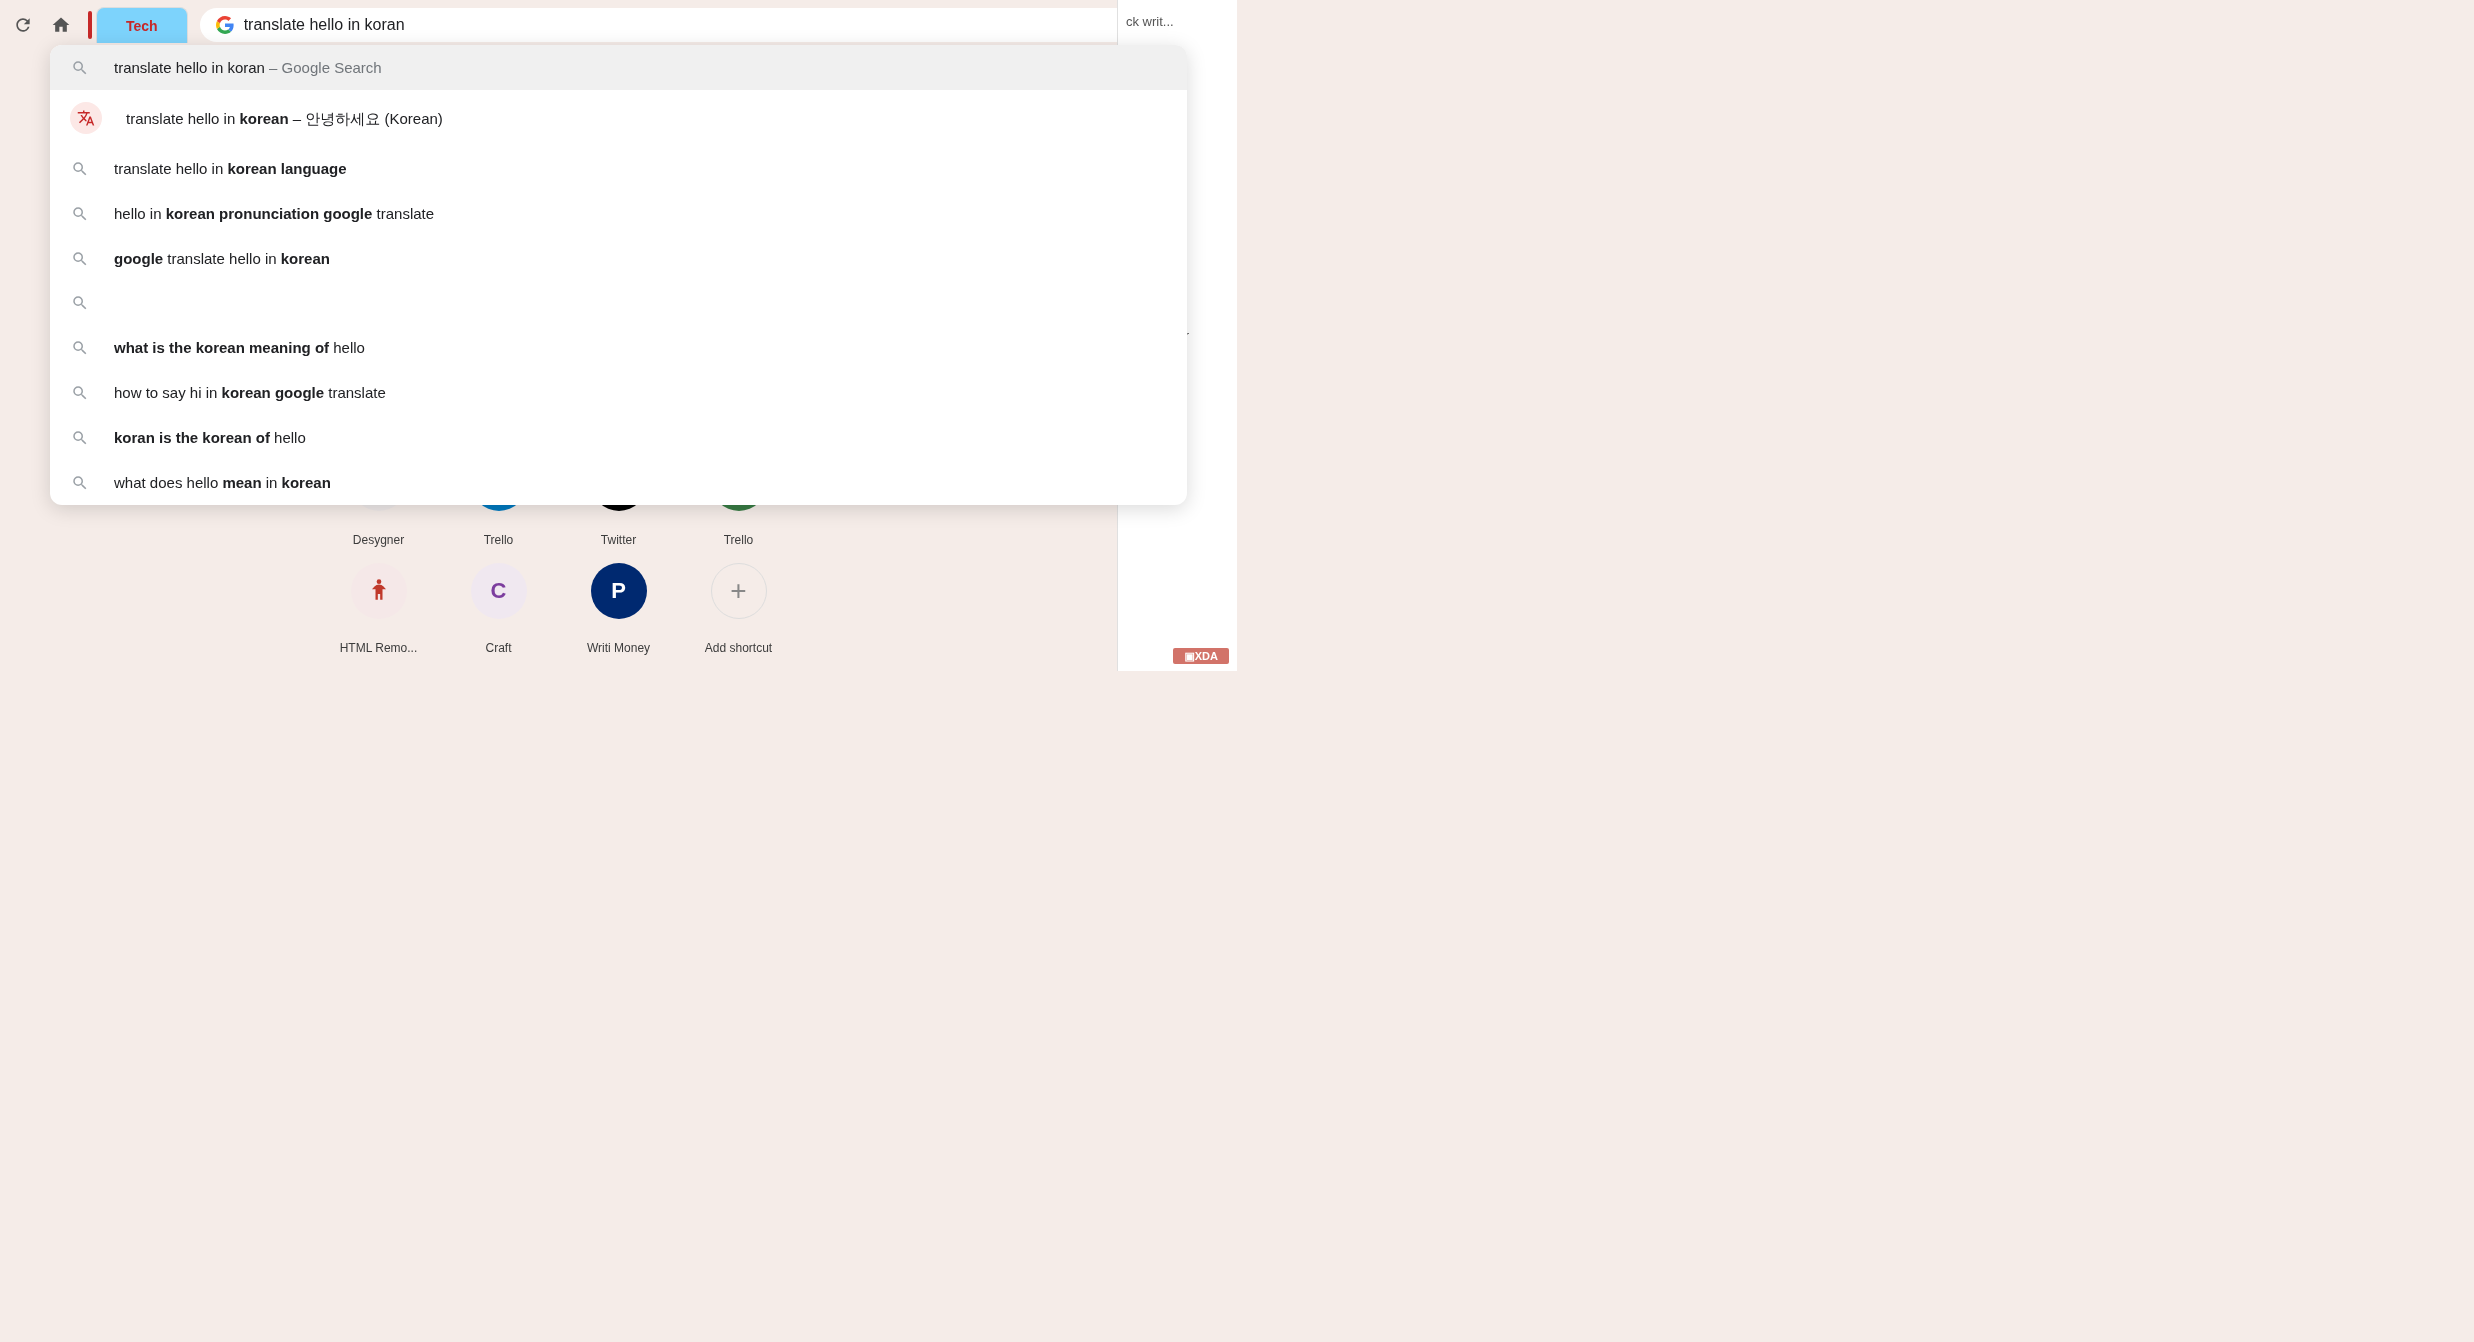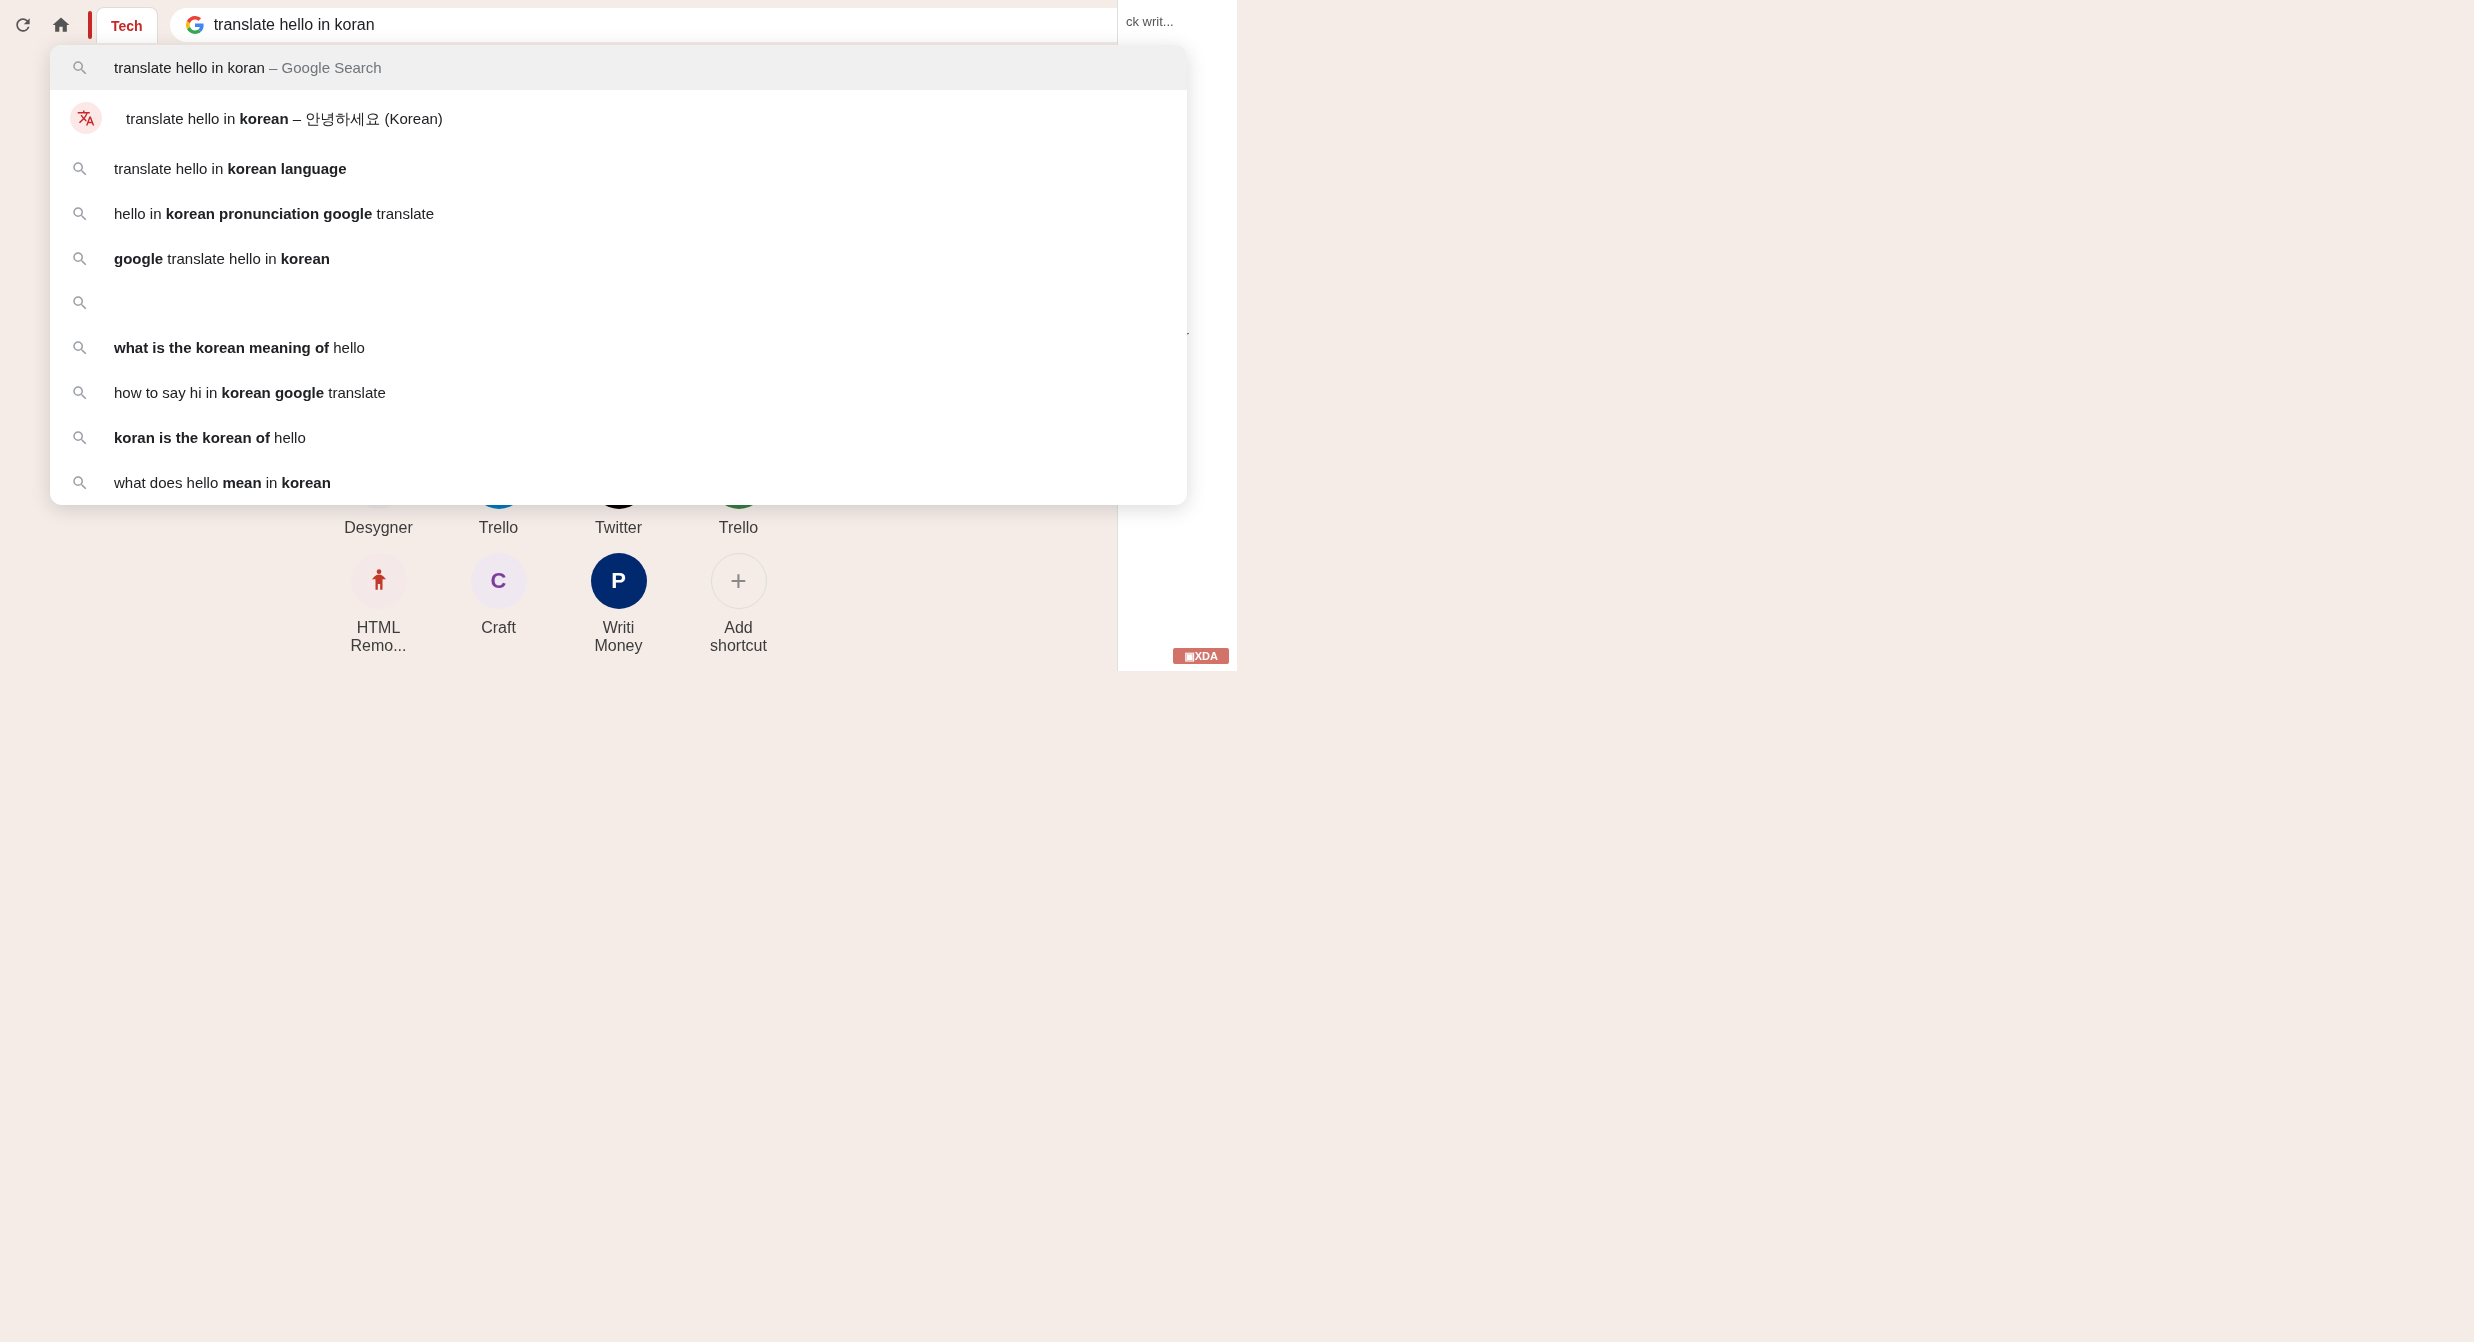--- a/index.html
+++ b/index.html
@@ -108,23 +108,24 @@
       width: 56px;
       height: 56px;
       border-radius: 50%;
       display: flex;
       align-items: center;
       justify-content: center;
       font-size: 24px;
       font-weight: bold;
     }
     .shortcut-label {
-      font-size: 16px;
+      font-size: 12px;
       color: #3c3c3c;
       text-align: center;
+      margin-top: 12px;
     }
 
     
     .right-sidebar {
       position: absolute;
       right: 0;
       top: 0;
       bottom: 0;
       width: 120px;
       background: white;
@@ -180,21 +181,21 @@
     </svg>
   </div>
   <div class="top-bar-icon">
     <svg width="20" height="20" viewBox="0 0 24 24" fill="#555">
       <path d="M10 20v-6h4v6h5v-8h3L12 3 2 12h3v8z"></path>
     </svg>
   </div>
 
   <div style="display:flex; align-items:center; height:36px; margin-left:4px;">
     <div style="width:4px; height:28px; background:#c62828; border-radius:2px; margin-right:4px;"></div>
-    <div style="padding:4px 14px; background:#ffffff; border-radius:8px 8px 0 0; font-size:14px; color:#c62828; font-weight:600; height:100%; display:flex; align-items:center; border:1px solid #ddd; border-bottom:none;">
+    <div style="padding:4px 29px; background:#7dd3fc; border-radius:8px 8px 0 0; font-size:14px; color:#c62828; font-weight:600; height:100%; display:flex; align-items:center; border:1px solid #ddd; border-bottom:none;">
       <span>Tech</span>
     </div>
   </div>
 
   <div class="search-bar-container" style="margin-left:4px;">
 
     <svg width="18" height="18" viewBox="0 0 48 48" style="margin-right:10px; flex-shrink:0;">
       <path fill="#4285F4" d="M46.98 24.55c0-1.57-.15-3.09-.38-4.55H24v9.02h12.94c-.58 2.96-2.26 5.48-4.78 7.18l7.73 6c4.51-4.18 7.09-10.36 7.09-17.65z"></path>
       <path fill="#34A853" d="M24 48c6.48 0 11.93-2.13 15.89-5.81l-7.73-6c-2.15 1.45-4.92 2.3-8.16 2.3-6.26 0-11.57-4.22-13.47-9.91l-7.98 6.16C6.51 42.62 14.62 48 24 48z"></path>
       <path fill="#FBBC05" d="M10.53 28.59c-.48-1.45-.76-2.99-.76-4.59s.27-3.14.76-4.59l-7.98-6.16C.92 16.46 0 20.12 0 24c0 3.88.92 7.54 2.56 10.78l7.97-6.19z"></path>

